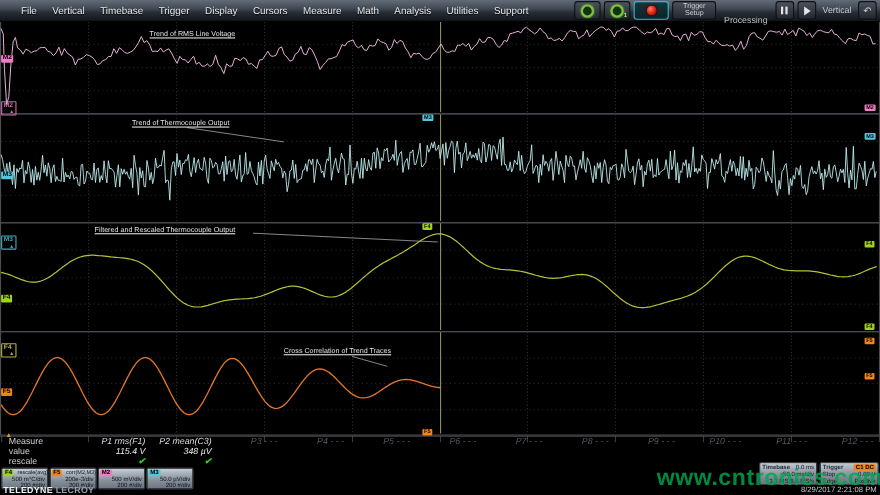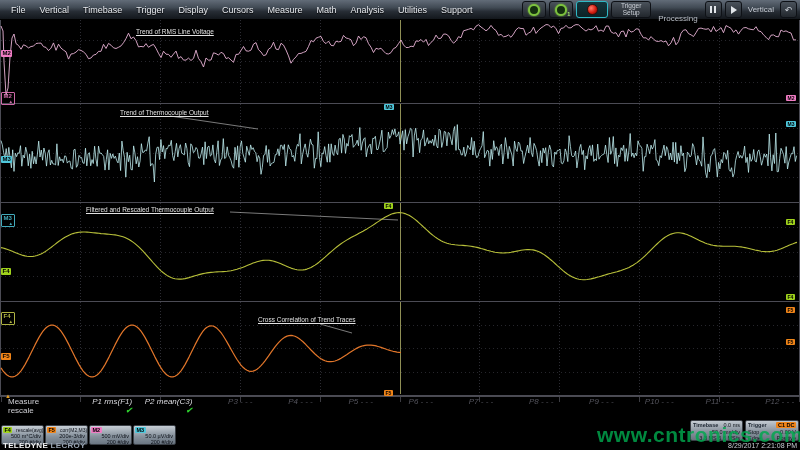--- a/index.html
+++ b/index.html
@@ -3,21 +3,21 @@
 <meta charset="utf-8">
 <style>
   html,body{margin:0;padding:0;background:#000;}
   #screen{position:relative;width:800px;height:450px;background:#000;overflow:hidden;
           font-family:"Liberation Sans",sans-serif;cursor:default;}
 
   
   #header{position:absolute;top:0;left:0;width:800px;height:19px;z-index:10;
           background:linear-gradient(180deg,#626c78 0%,#414a54 40%,#272d35 60%,#13171c 100%);
           border-bottom:1px solid #000;display:flex;align-items:center;}
-  #menu{display:flex;list-style:none;margin:0;padding:0 0 0 4px;align-items:center;}
+  #menu{display:flex;list-style:none;margin:8px;padding:0 0 0 4px;align-items:center;}
   #menu li{color:#e7eaef;font-size:9px;padding:0 7px;text-shadow:0 1px 1px #000;}
   #toolbar{margin-left:auto;display:flex;align-items:center;gap:3px;padding-right:3px;}
   .tbtn{height:15px;background:linear-gradient(#4a525b,#22272d);border:1px solid #0e1116;
         border-radius:3px;display:flex;align-items:center;justify-content:center;color:#ccd1d8;}
   .icon-btn{width:22px;position:relative;}
   .glens{width:8px;height:8px;border-radius:50%;border:2px solid #7cc23e;background:#14300f;box-shadow:0 0 2px #7cc23e;}
   .badge1{position:absolute;bottom:0;right:2px;font-size:5.5px;color:#a6e872;font-weight:bold;}
   #record-btn{width:30px;border:1px solid #2fb9c6;background:linear-gradient(#14363c,#0c2226);}
   .rlens{width:9px;height:9px;border-radius:50%;background:radial-gradient(circle at 35% 35%,#ff7a6a,#d41d10 55%,#6e0a05);border:1px solid #3a0c08;}
   #trigger-setup-btn{width:38px;flex-direction:column;line-height:6.5px;font-size:6.5px;}
@@ -210,20 +210,35 @@
         <span class="mcell uncfg">P5 - - -</span>
         <span class="mcell uncfg">P6 - - -</span>
         <span class="mcell uncfg">P7 - - -</span>
         <span class="mcell uncfg">P8 - - -</span>
         <span class="mcell uncfg">P9 - - -</span>
         <span class="mcell uncfg">P10 - - -</span>
         <span class="mcell uncfg">P11 - - -</span>
         <span class="mcell uncfg">P12 - - -</span>
       </div>
       <div class="mrow">
+        <span class="mlabel">value</span>
+        <span class="mcell val">115.4 V</span>
+        <span class="mcell val">348 µV</span>
+        <span class="mcell val"></span>
+        <span class="mcell val"></span>
+        <span class="mcell val"></span>
+        <span class="mcell val"></span>
+        <span class="mcell val"></span>
+        <span class="mcell val"></span>
+        <span class="mcell val"></span>
+        <span class="mcell val"></span>
+        <span class="mcell val"></span>
+        <span class="mcell val"></span>
+      </div>
+      <div class="mrow">
         <span class="mlabel">rescale</span>
         <span class="mcell ok">✔</span>
         <span class="mcell ok">✔</span>
         <span class="mcell ok"></span>
         <span class="mcell ok"></span>
         <span class="mcell ok"></span>
         <span class="mcell ok"></span>
         <span class="mcell ok"></span>
         <span class="mcell ok"></span>
         <span class="mcell ok"></span>

